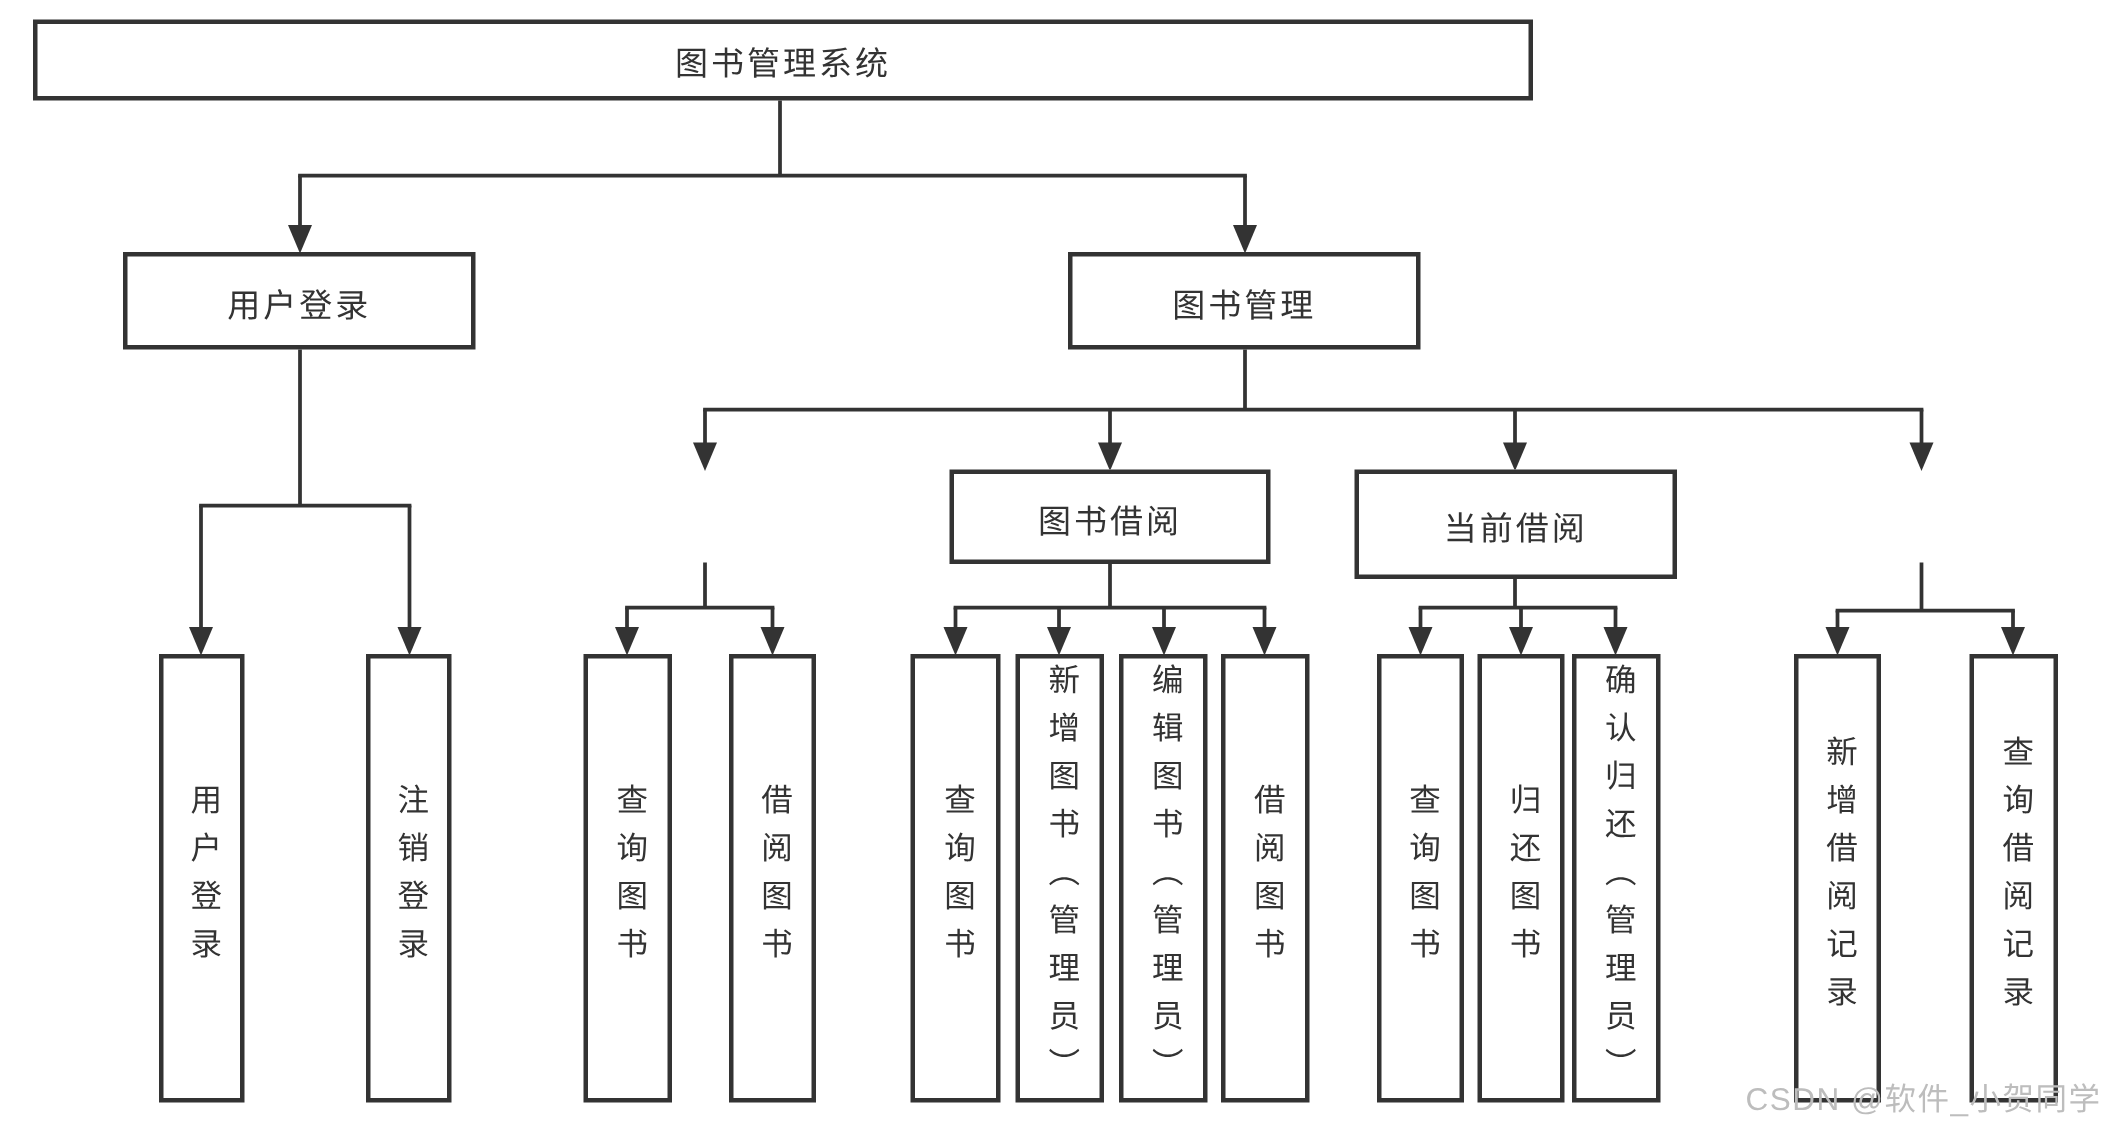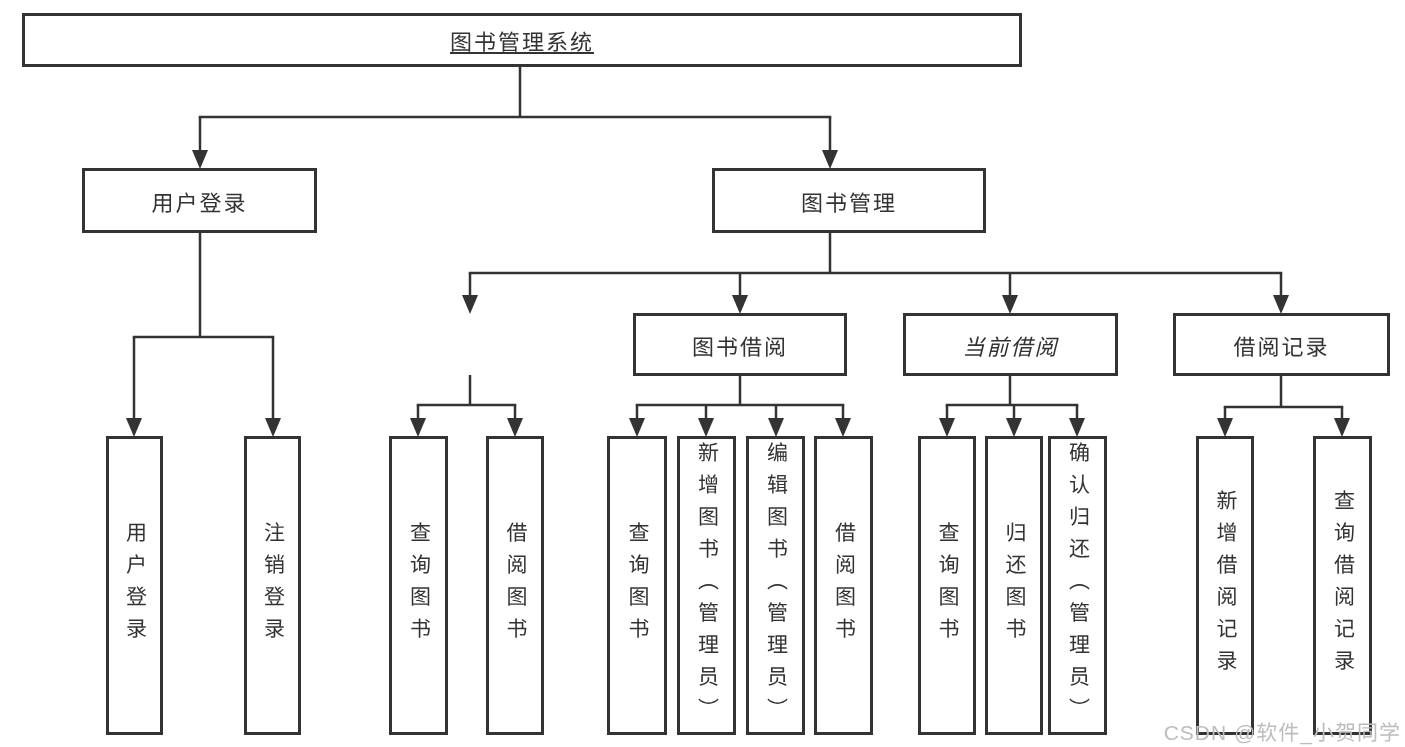--- a/index.html
+++ b/index.html
@@ -129,39 +129,36 @@
     <g>
       <line x1="1281" y1="375" x2="1281" y2="408"></line>
       <line x1="1223.75" y1="407" x2="1343.25" y2="407"></line>
       <line x1="1225" y1="407" x2="1225" y2="420"></line>
       <polygon points="1217,418 1233,418 1225,437"></polygon>
       <line x1="1342" y1="407" x2="1342" y2="420"></line>
       <polygon points="1334,418 1350,418 1342,437"></polygon>
     </g>
   </svg>
 
-  <div class="hbox" style="left:22px; top:13px; width:1000px; height:54px;text-decoration:underline;">
+  <div class="hbox" style="left:22px; top:13px; width:1000px; height:54px;">
     <span>图书管理系统</span>
   </div>
 
   <div class="hbox" style="left:82px; top:168px; width:235px; height:65px;">
     <span>用户登录</span>
   </div>
-  <div class="hbox" style="left:712px; top:168px; width:274px; height:65px;justify-content:center;">
+  <div class="hbox" style="left:712px; top:168px; width:235px; height:65px;justify-content:center;">
     <span>图书管理</span>
   </div>
 
   <div class="hbox" style="left:633px; top:313px; width:214px; height:63px;justify-content:center;">
     <span>图书借阅</span>
   </div>
-  <div class="hbox" style="left:903px; top:313px; width:215px; height:63px;font-style:italic;">
+  <div class="hbox" style="left:903px; top:313px; width:215px; height:73px;">
     <span>当前借阅</span>
-  </div>
-  <div class="hbox" style="left:1173px; top:313px; width:217px; height:63px;">
-    <span>借阅记录</span>
   </div>
 
   <div class="vbox" style="left:106px; width:57px;">
     <span>用户登录</span>
   </div>
   <div class="vbox" style="left:244px; width:57px;">
     <span>注销登录</span>
   </div>
 
   <div class="vbox" style="left:389px; width:59px;">

